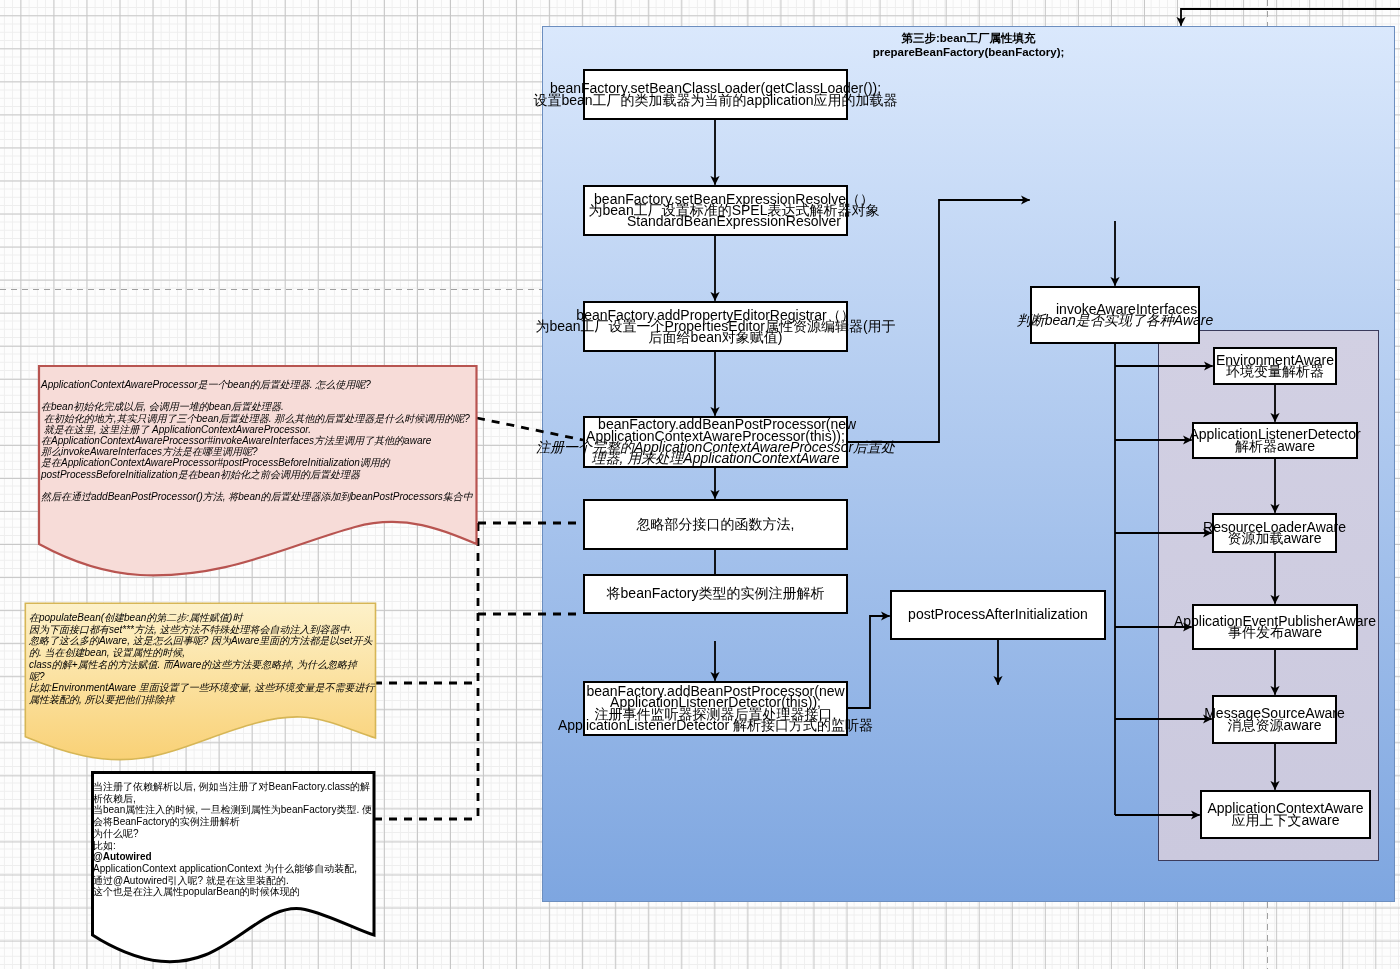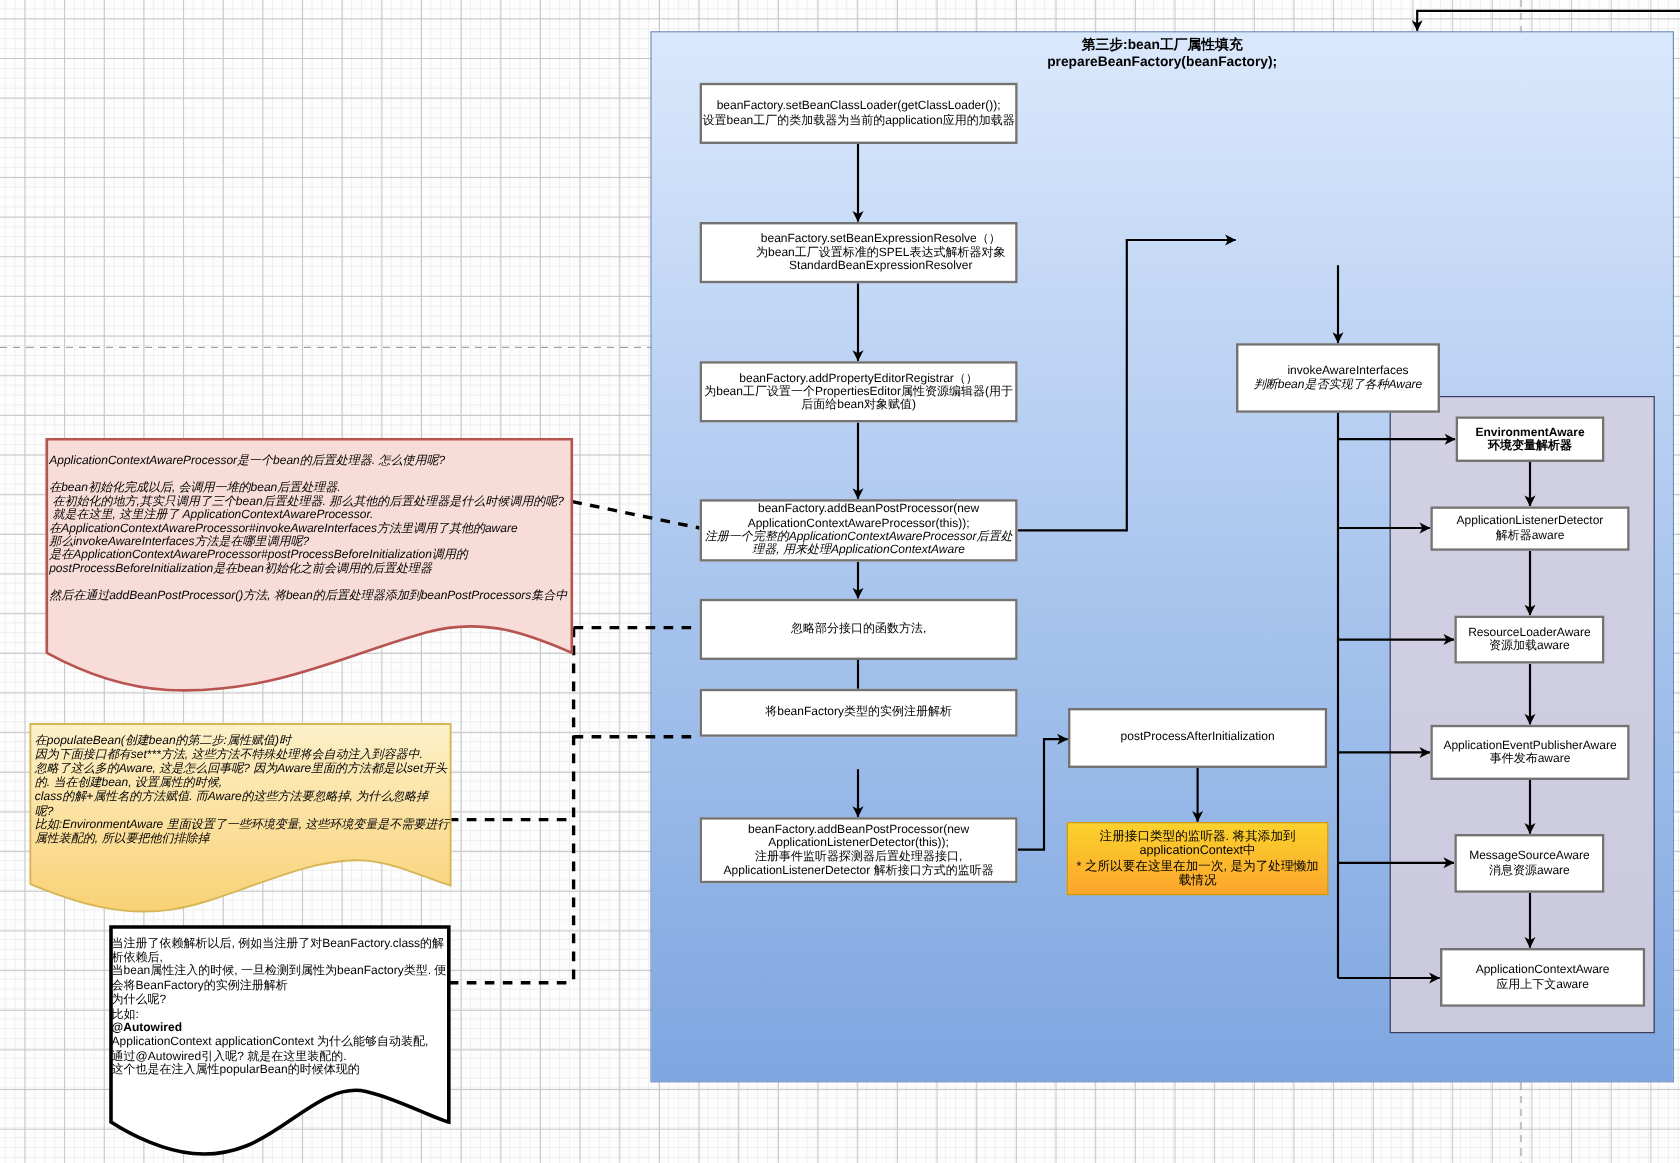--- a/index.html
+++ b/index.html
@@ -14,21 +14,21 @@
        linear-gradient(to bottom, #c6c6c6 1px, transparent 1px),
        linear-gradient(to right, #eeeeee 1px, transparent 1px),
        linear-gradient(to bottom, #eeeeee 1px, transparent 1px);
      background-size: 33.05px 33.05px, 33.05px 33.05px, 8.2625px 8.2625px, 8.2625px 8.2625px;
      background-position: 20.4px 15.3px, 20.4px 15.3px, 20.4px 15.3px, 20.4px 15.3px;
   }
   svg{position:absolute;left:0;top:0;}
   .node{position:absolute;box-sizing:border-box;display:flex;align-items:center;
         justify-content:center;text-align:center;}
   .nlabel{white-space:pre;line-height:11.3px;}
-  .box{background:#ffffff;border:2px solid #737373;font-size:10px;color:#000;}
+  .box{background:#ffffff;border:2px solid #000000;font-size:14px;color:#000;}
   .i{font-style:italic;}
   .pagebreak-v{position:absolute;left:1267px;top:0;width:1.4px;height:969px;
      background:repeating-linear-gradient(to bottom,#a0a0a0 0 6px,transparent 6px 11px);}
   .pagebreak-h{position:absolute;left:0;top:289px;width:1400px;height:1.4px;
      background:repeating-linear-gradient(to right,#a0a0a0 0 6px,transparent 6px 11px);}
   .container-blue{position:absolute;left:542px;top:26px;width:853px;height:876px;
      box-sizing:border-box;border:1.6px solid #6c8ebf;
      background:linear-gradient(to bottom,#dae8fc 0%,#7ea6e0 100%);}
   .container-title{position:absolute;left:542px;top:31px;width:853px;
      text-align:center;font-size:11.5px;font-weight:bold;color:#000;line-height:14px;}
@@ -147,28 +147,22 @@
   <div class="node box" style="left:1030px;top:286px;width:170px;height:58px;">
     <div class="nlabel">
       <span class="u">invokeAwareInterfaces</span><span class="i">
 判断bean是否实现了各种Aware</span>
     </div>
   </div>
   <div class="node box" style="left:890px;top:590px;width:216px;height:50px;">
     <div class="nlabel">postProcessAfterInitialization</div>
   </div>
 
-  <div class="node highlight" style="left:889px;top:685px;width:218px;height:61px;">
-    <div class="nlabel" style="line-height:12.3px">注册接口类型的监听器. 将其添加到
-applicationContext中
-* 之所以要在这里在加一次, 是为了处理懒加
-载情况</div>
-  </div>
-
-  <div class="node box" style="left:1213px;top:347px;width:124px;height:38px;font-weight:bold;">
+
+  <div class="node box" style="left:1213px;top:347px;width:124px;height:38px;">
     <div class="nlabel">EnvironmentAware
 环境变量解析器</div>
   </div>
   <div class="node box" style="left:1192px;top:422px;width:166px;height:37px;">
     <div class="nlabel">ApplicationListenerDetector
 解析器aware</div>
   </div>
   <div class="node box" style="left:1212px;top:513px;width:125px;height:40px;">
     <div class="nlabel">ResourceLoaderAware
 资源加载aware</div>

